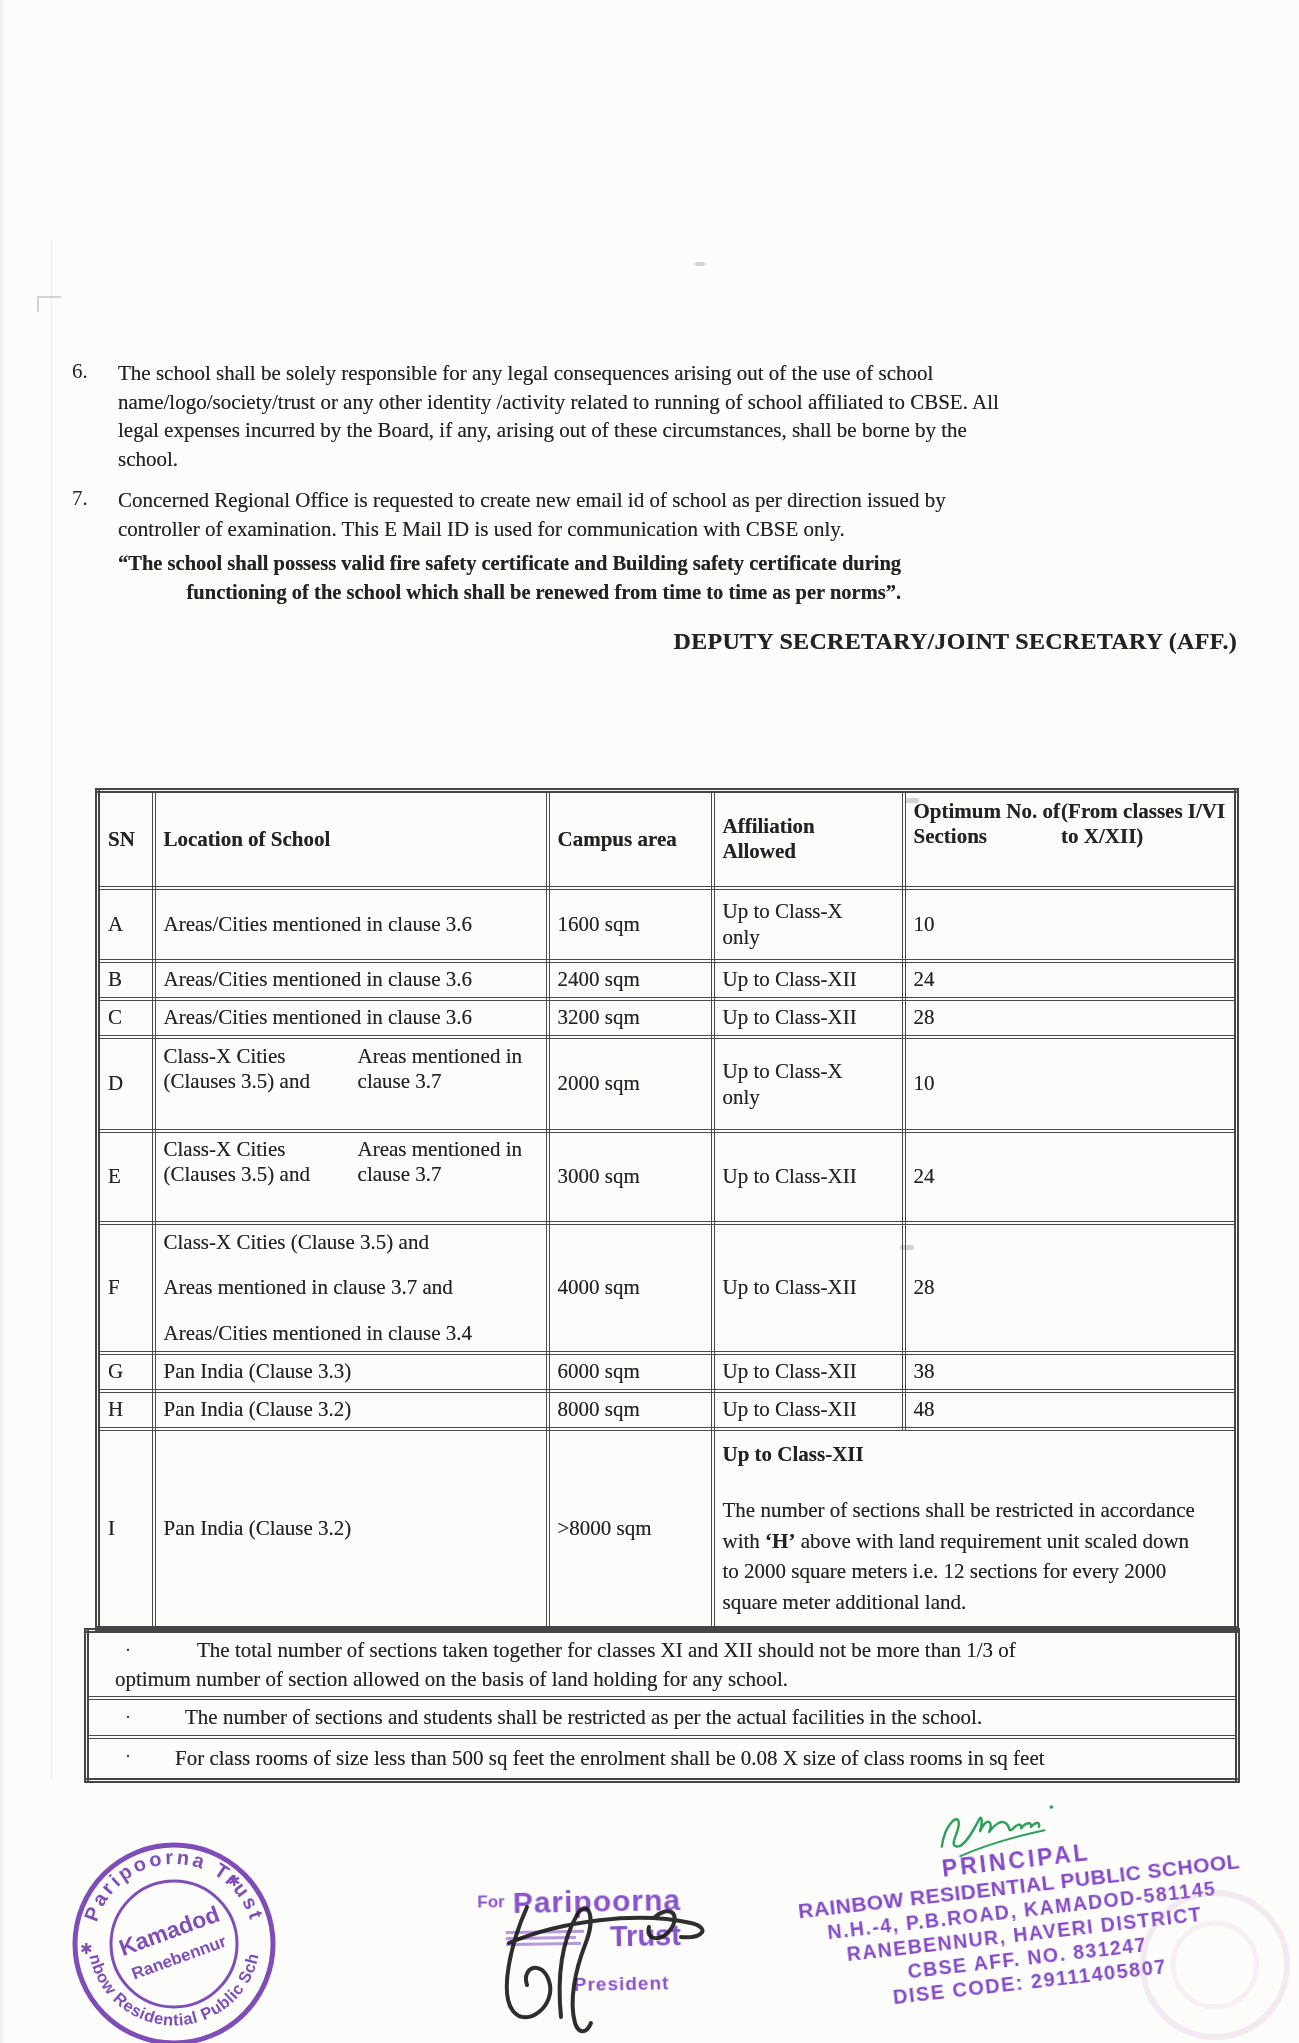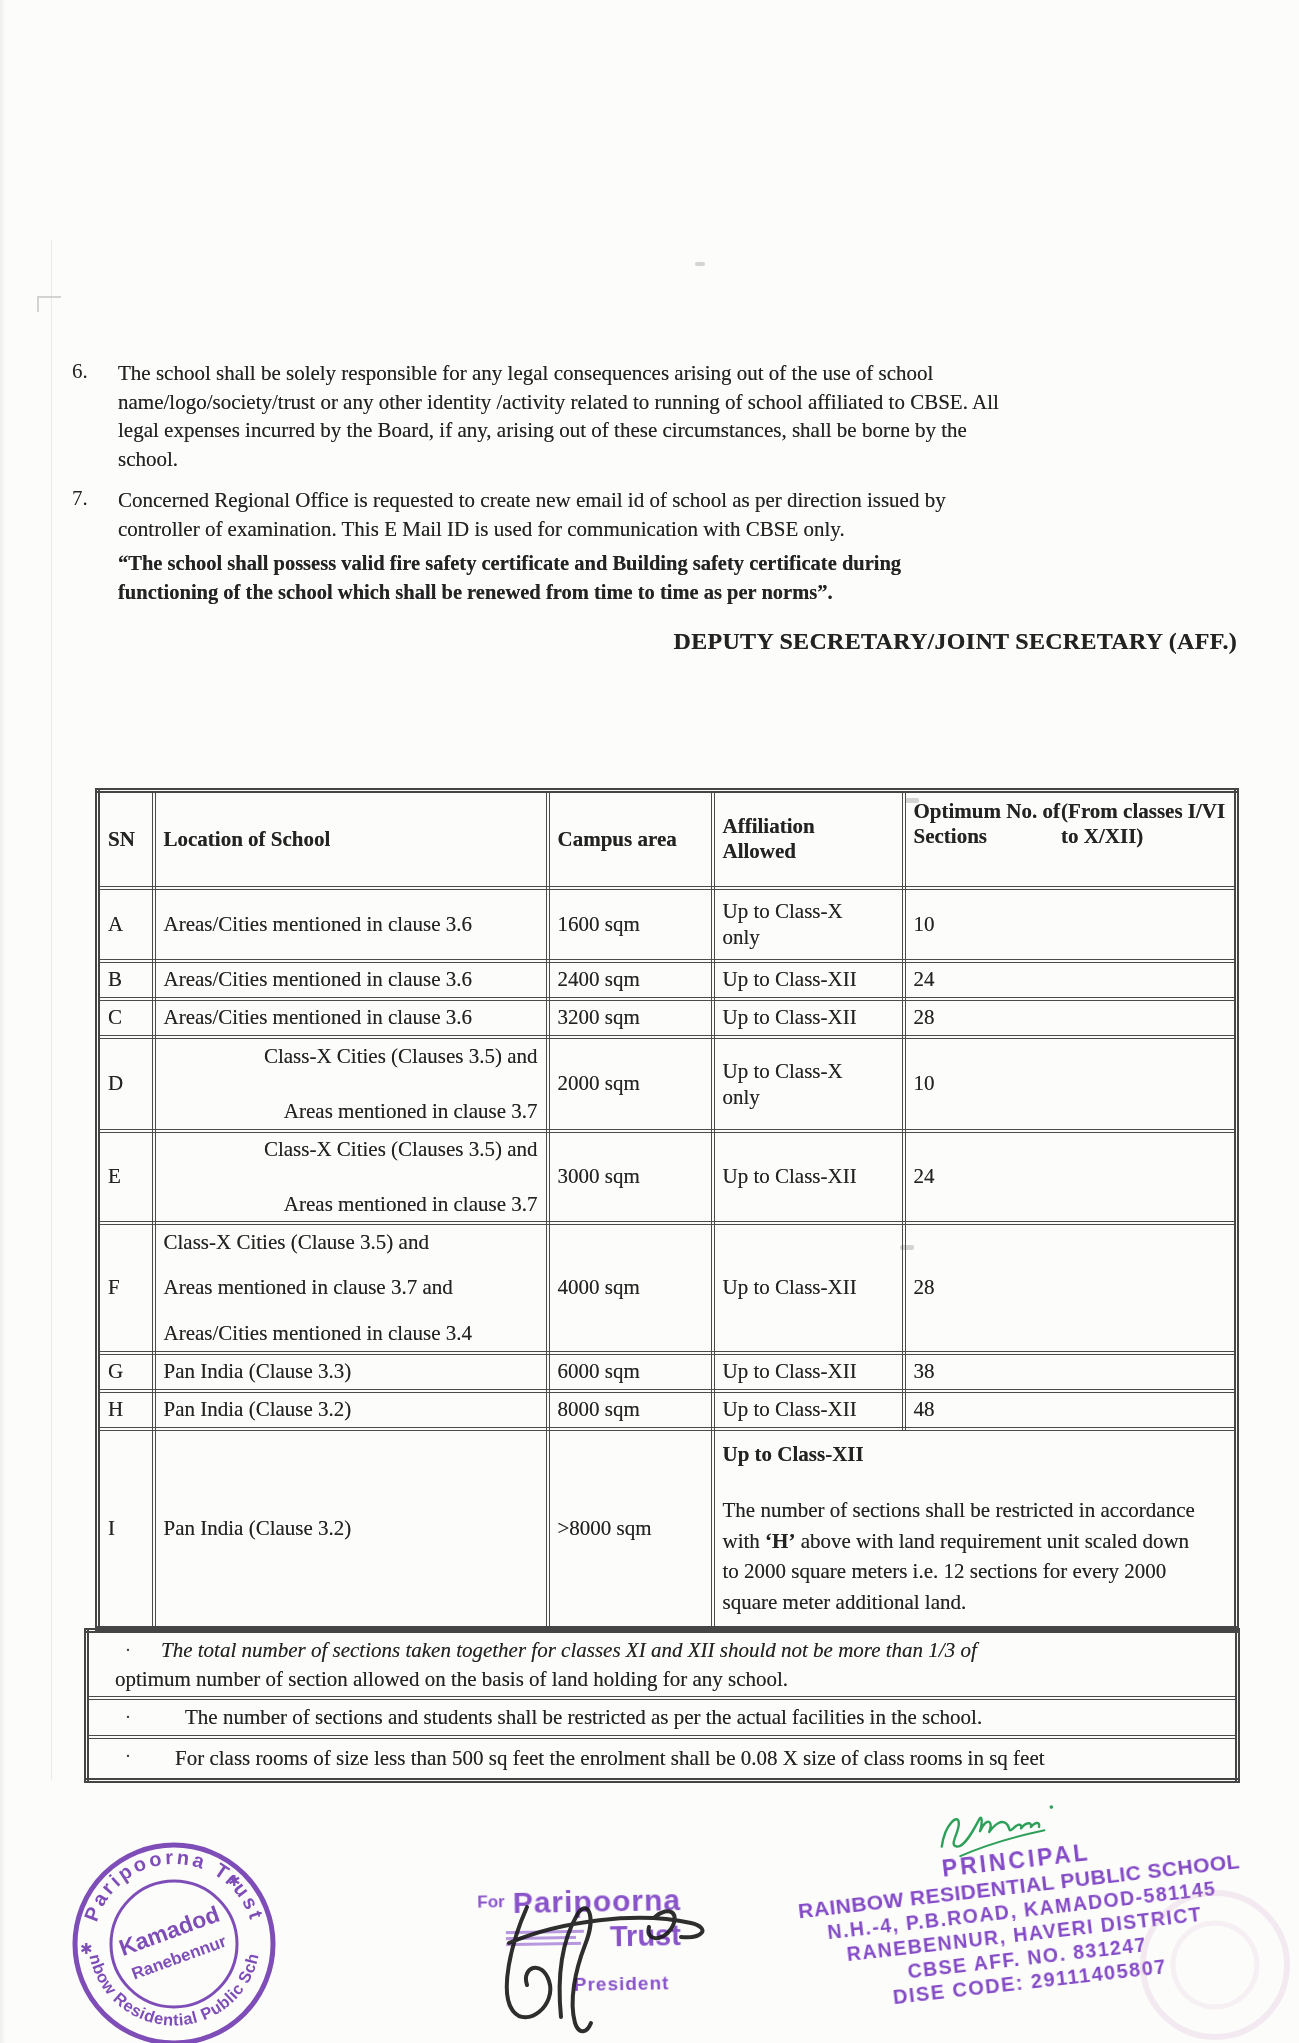--- a/index.html
+++ b/index.html
@@ -13,49 +13,49 @@
       border-left:2px solid #c9c9c9;border-top:2px solid #c9c9c9;opacity:.8;}
   .speck{position:absolute;background:#b3b3b3;opacity:.55;border-radius:2px;}
 
   
   .list-item{position:absolute;left:72px;}
   .list-item .num{position:absolute;left:0;top:0;font-size:21px;}
   .list-item .lines{margin-left:46px;}
   .bline{font-size:21px;line-height:28.5px;white-space:nowrap;
       text-shadow:0 0 0.5px rgba(30,30,30,.55);}
   .quote{position:absolute;left:118px;top:549px;font-weight:bold;}
-  .quote .bline{font-size:20.5px;}
+  .quote .bline{font-size:20.5px;text-align:right;}
   .signatory{position:absolute;top:628px;right:62px;font-weight:bold;font-size:24px;
       letter-spacing:.3px;white-space:nowrap;text-shadow:0 0 0.5px rgba(30,30,30,.6);}
   .tbl-title{position:absolute;left:95px;top:742px;width:1139px;text-align:center;
       font-weight:bold;font-size:22px;letter-spacing:.5px;text-shadow:0 0 0.5px rgba(30,30,30,.6);}
 
   
   table.t{position:absolute;left:95px;top:788px;width:1139px;border-collapse:collapse;
       table-layout:fixed;border:5px double #454545;}
   table.t th, table.t td{border:4px double #4b4b4b;font-size:21px;padding:2px 8px;
       text-shadow:0 0 0.5px rgba(30,30,30,.5);overflow:hidden;}
   table.t th{font-weight:bold;text-align:left;vertical-align:middle;}
   table.t td{vertical-align:middle;}
   .spread2{display:flex;flex-direction:row;justify-content:space-between;height:82px;padding-top:2px;}
-  .loc2{display:flex;flex-direction:column;justify-content:space-between;height:80px;text-align:right;}
+  .loc2{display:flex;flex-direction:row;justify-content:space-between;height:80px;}
   .loc3{display:flex;flex-direction:column;justify-content:space-between;height:116px;}
   .aff2 div{line-height:26px;font-family:Liberation Serif, serif;}
   td.merged{vertical-align:top;padding:6px 10px;}
   .bold-line{font-weight:bold;font-size:21px;line-height:30px;}
   .mspacer{height:26px;}
   .mpara{font-size:21px;line-height:30.5px;width:474px;}
 
   
   table.nt{position:absolute;left:84px;top:1628px;width:1156px;border-collapse:collapse;
       table-layout:fixed;border:5px double #454545;}
   table.nt td{border:4px double #4b4b4b;font-size:21px;position:relative;
       text-shadow:0 0 0.5px rgba(30,30,30,.5);vertical-align:middle;padding:3px 10px 3px 0;}
   .nl{padding-left:26px;line-height:28.5px;white-space:nowrap;}
-  .ind96{padding-left:72px;font-style:italic;}
+  .ind96{padding-left:108px;}
   .ind70{padding-left:96px;}
   .ind60{padding-left:86px;}
   .bullet{position:absolute;left:36px;top:7px;font-size:18px;color:#3a3a3a;}
 
   
   .principal-stamp{position:absolute;left:788px;top:1847px;width:470px;
       transform:rotate(-6.5deg);text-align:center;color:#7a3cc2;
       font-family:"Liberation Sans", sans-serif;font-weight:bold;
       filter:blur(.35px);opacity:.92;}
   .ps-l1{font-size:23px;letter-spacing:3px;line-height:26px;}

